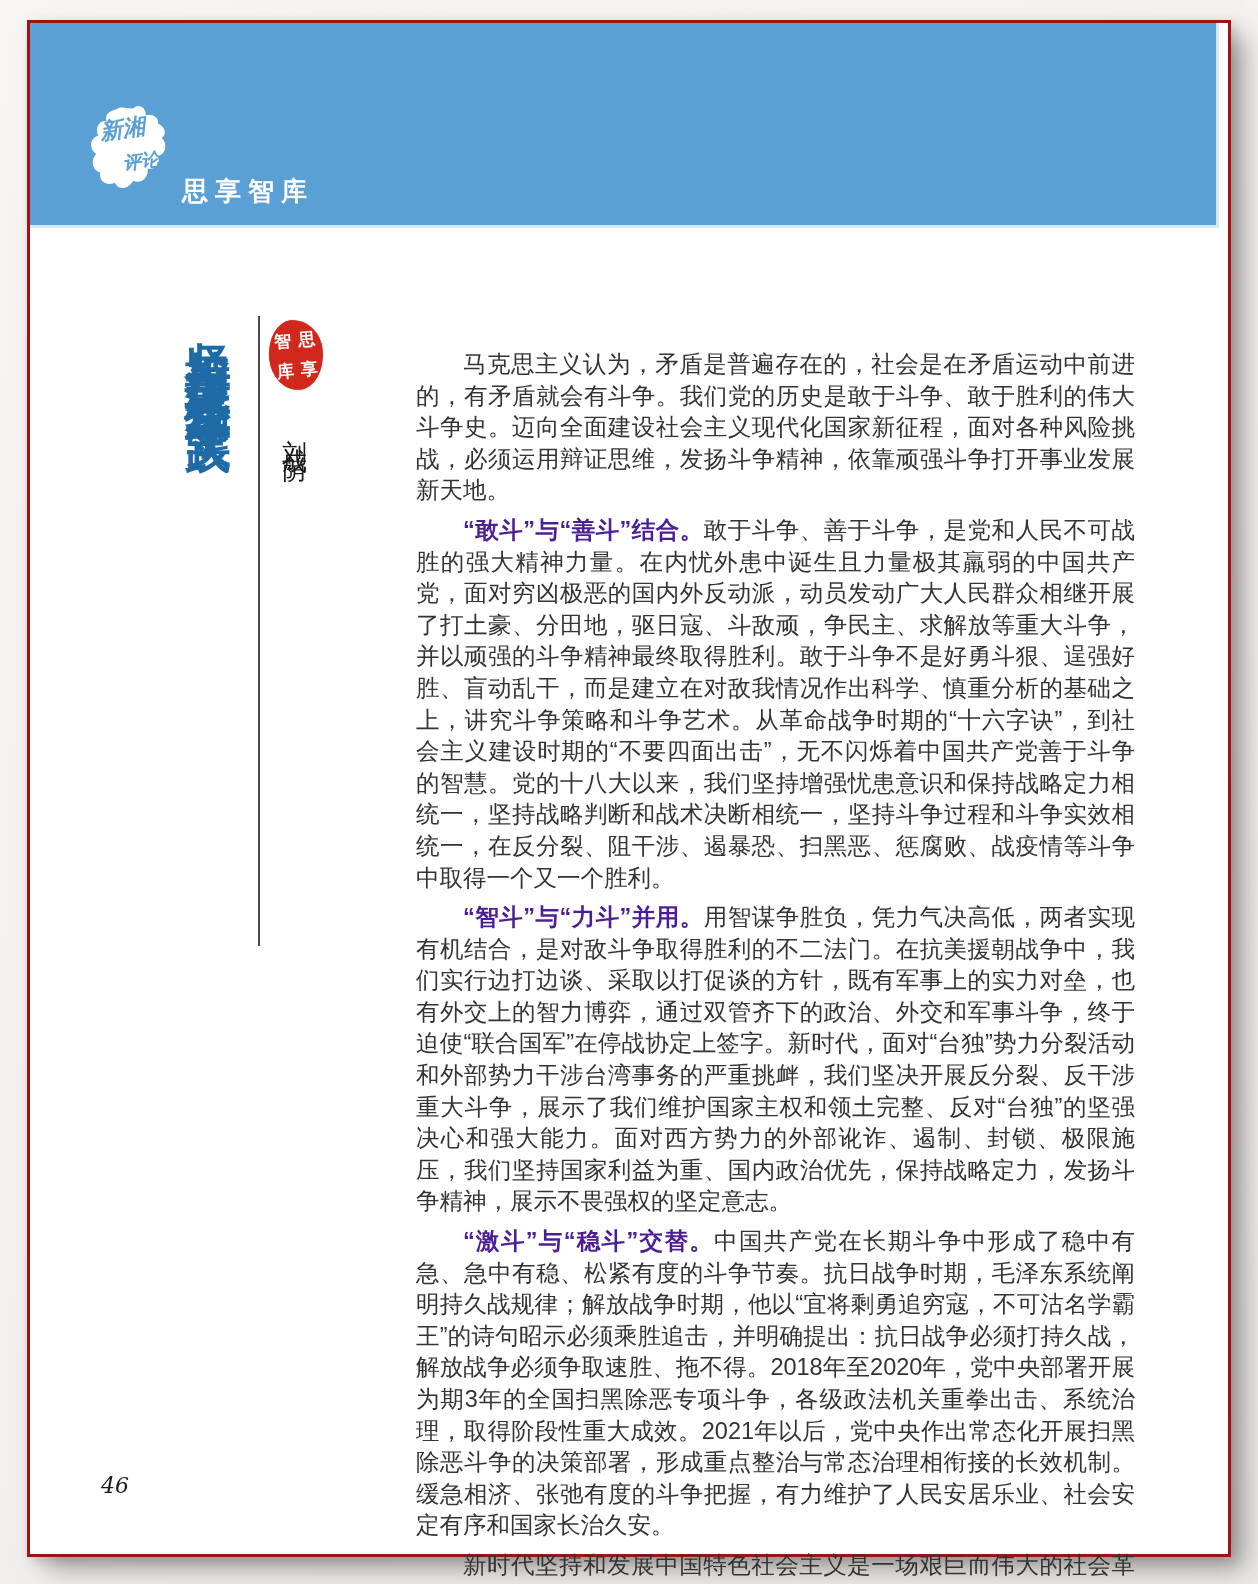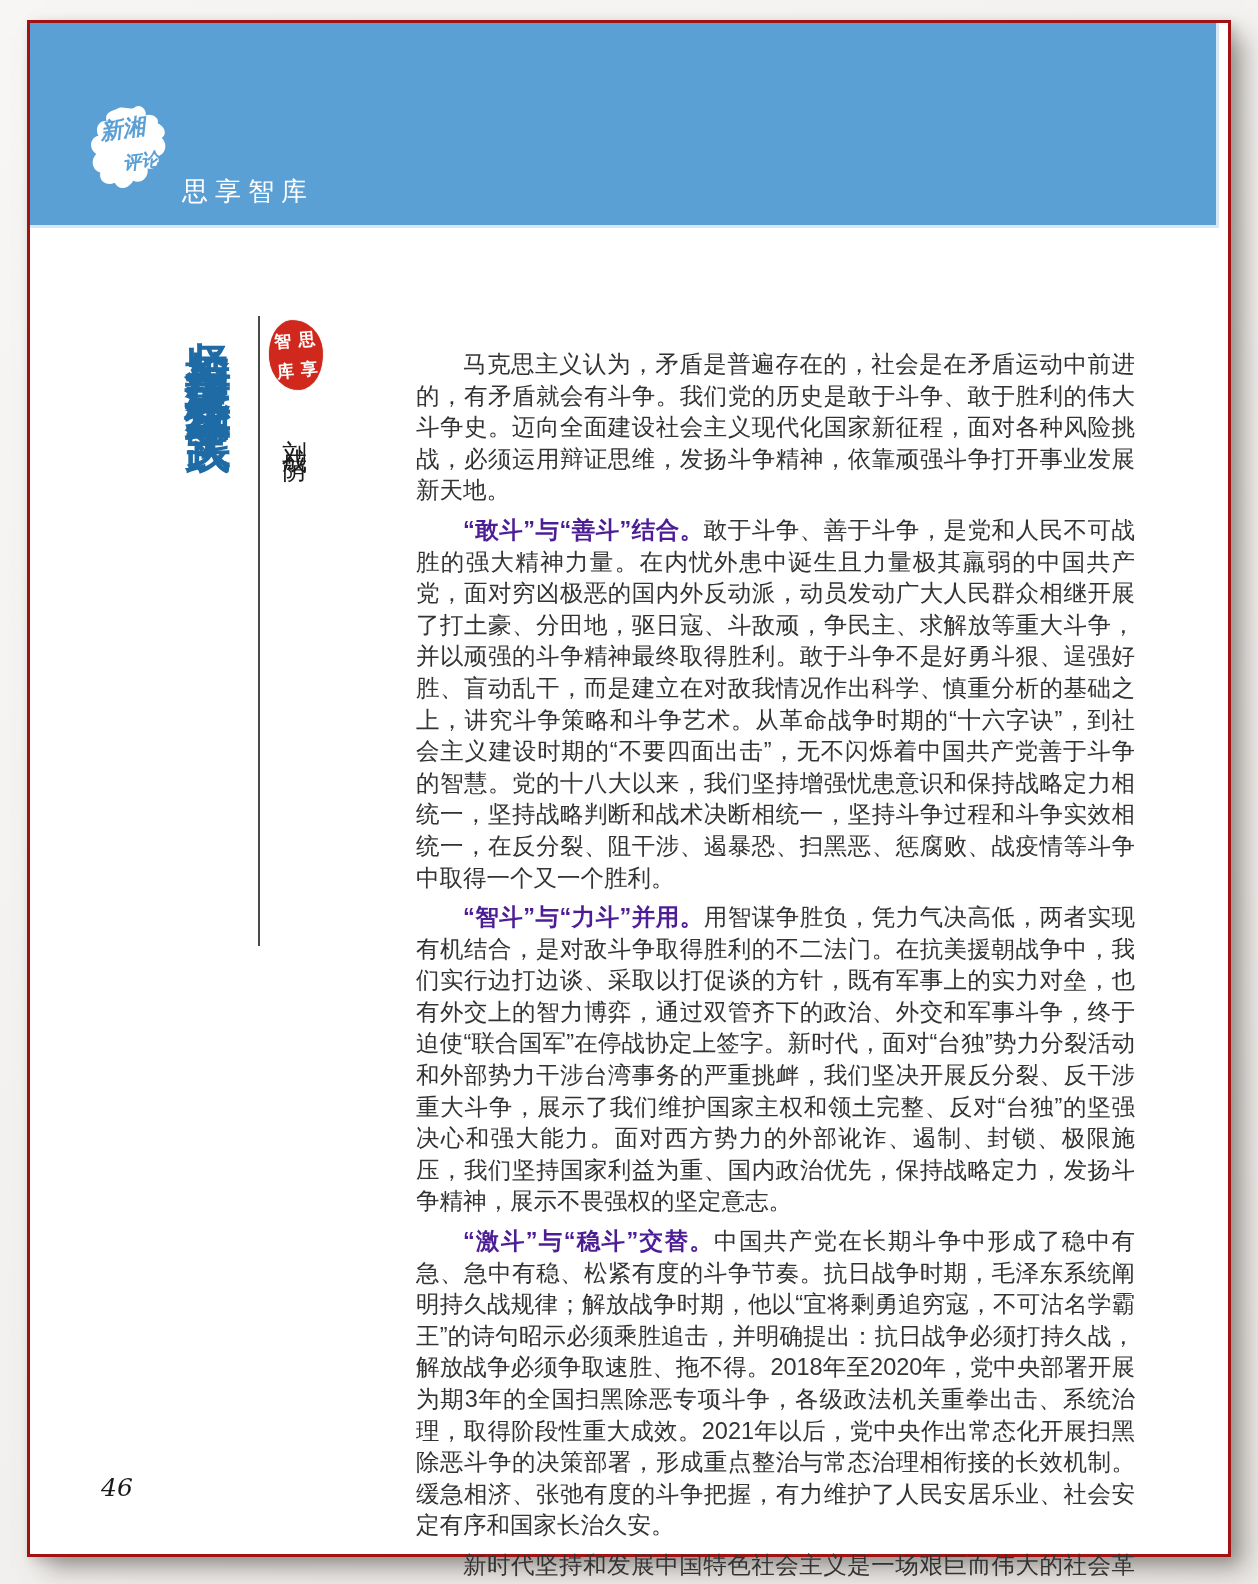--- a/index.html
+++ b/index.html
@@ -31,21 +31,21 @@
   .logo{
     position:absolute;left:58px;top:82px;width:82px;height:88px;
   }
   .logo .cal{
     fill:#5ba0d5;
     font-family:"DejaVu Serif",serif;
     font-style:italic;font-weight:bold;
   }
   .band-title{
     position:absolute;left:152px;top:151px;
-    color:#ffffff;font-size:26px;font-weight:normal;letter-spacing:7px;
+    color:#ffffff;font-size:26px;font-weight:bold;letter-spacing:7px;
     white-space:nowrap;
   }
   
   .article-title{
     position:absolute;left:156px;top:283px;height:690px;
     writing-mode:vertical-rl;text-orientation:upright;
     font-size:46px;font-weight:bold;color:#1e6ba6;
     letter-spacing:7px;line-height:1;
     font-family:"Liberation Sans",sans-serif;
   }
@@ -75,21 +75,21 @@
   .body-col{
     position:absolute;left:378px;top:318px;width:735px;
     font-size:23.5px;line-height:31.6px;color:#333;
     text-align:justify;
   }
   .body-col p{margin:8px;text-indent:2em;}
   .lead{font-weight:bold;color:#4c1d95;}
   .page-number{
     position:absolute;left:71px;top:1450px;
     font-family:"DejaVu Serif",serif;font-style:italic;
-    font-size:25px;color:#1a1a1a;
+    font-size:22px;color:#1a1a1a;
   }
 </style>
 </head>
 <body>
 
 <div class="stage">
   <div class="page">
 
     <div class="band">
       <svg class="logo" viewBox="0 0 80 86" xmlns="http://www.w3.org/2000/svg">

